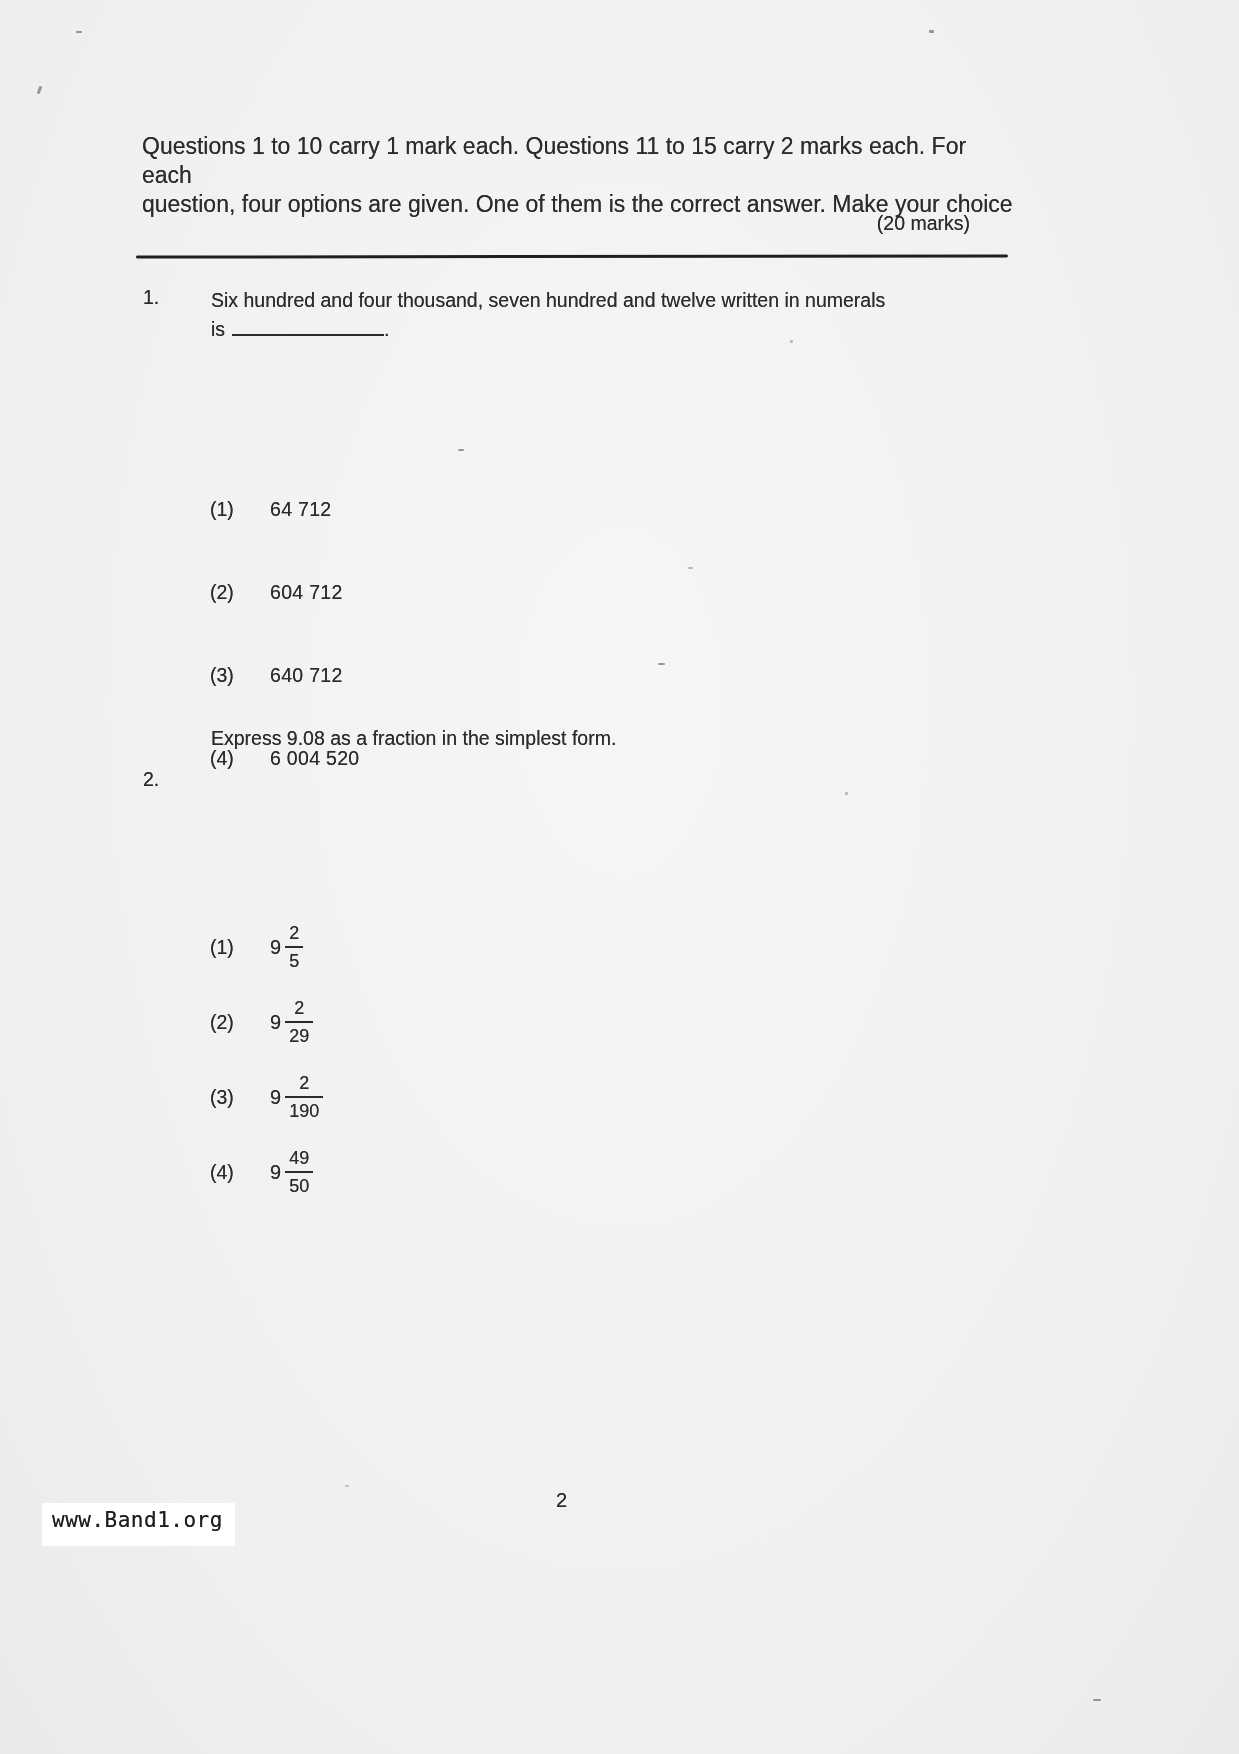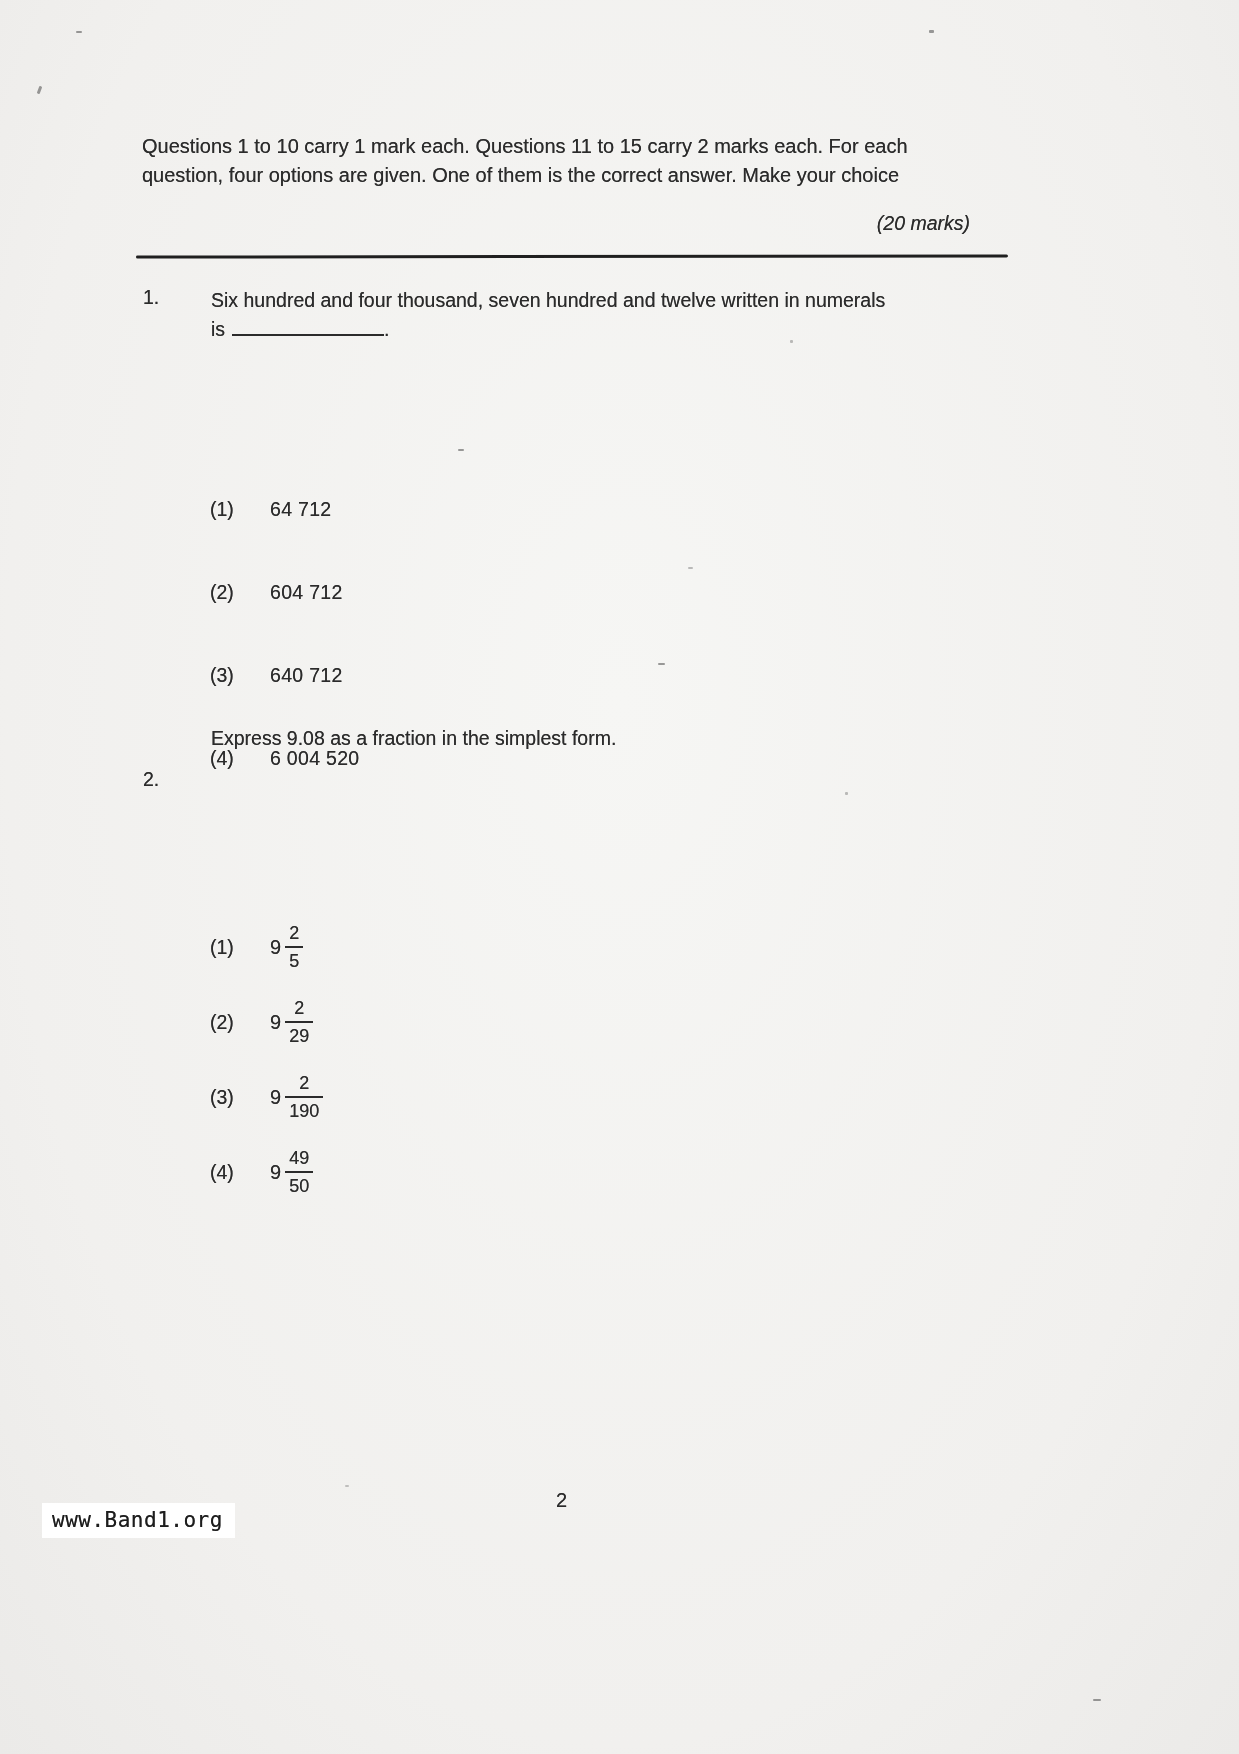--- a/index.html
+++ b/index.html
@@ -26,35 +26,34 @@
   .scan-text {
     text-shadow: 0 0 0.6px rgba(45,45,45,0.75);
   }
 
   
   .instructions {
     position: absolute;
     left: 142px;
     top: 132px;
     width: 874px;
-    font-size: 20px;
+    font-size: 23px;
     line-height: 29px;
     color: #2b2b2b;
   }
   .instructions .line { display: block; }
 
   .marks-note {
     position: absolute;
     left: 142px;
     top: 212px;
     width: 828px;
     text-align: right;
     font-size: 19.5px;
     color: #2b2b2b;
-    font-style: italic;
   }
 
   .divider {
     position: absolute;
     left: 136px;
     top: 255px;
     width: 872px;
     height: 3px;
     background: #1f1f1f;
     border: none;
@@ -153,21 +152,21 @@
     top: 1489px;
     font-size: 20px;
     color: #2b2b2b;
   }
 
   .watermark {
     position: absolute;
     left: 42px;
     top: 1503px;
     background: #ffffff;
-    padding: 5px 12px 6px 10px;
+    padding: 5px 12px 14px 10px;
     font-family: "DejaVu Sans Mono", monospace;
     font-size: 21px;
     color: #1d1d1d;
     letter-spacing: 0.5px;
   }
 
   
   .artifact {
     position: absolute;
     background: #4a4a4a;

